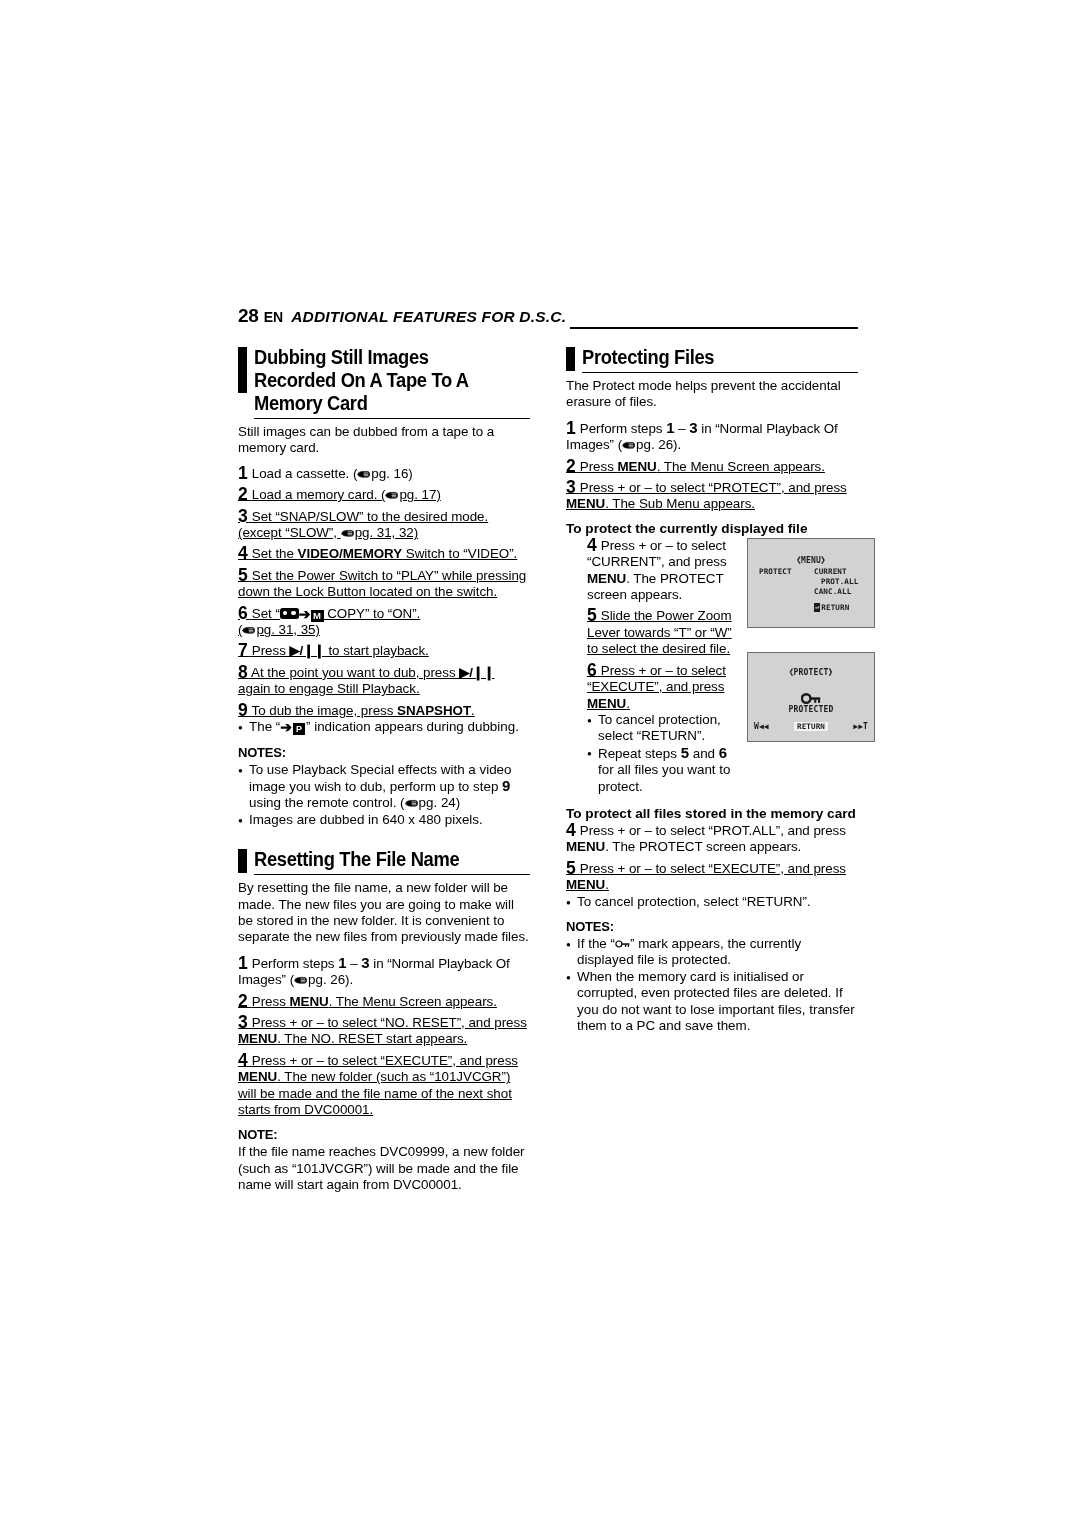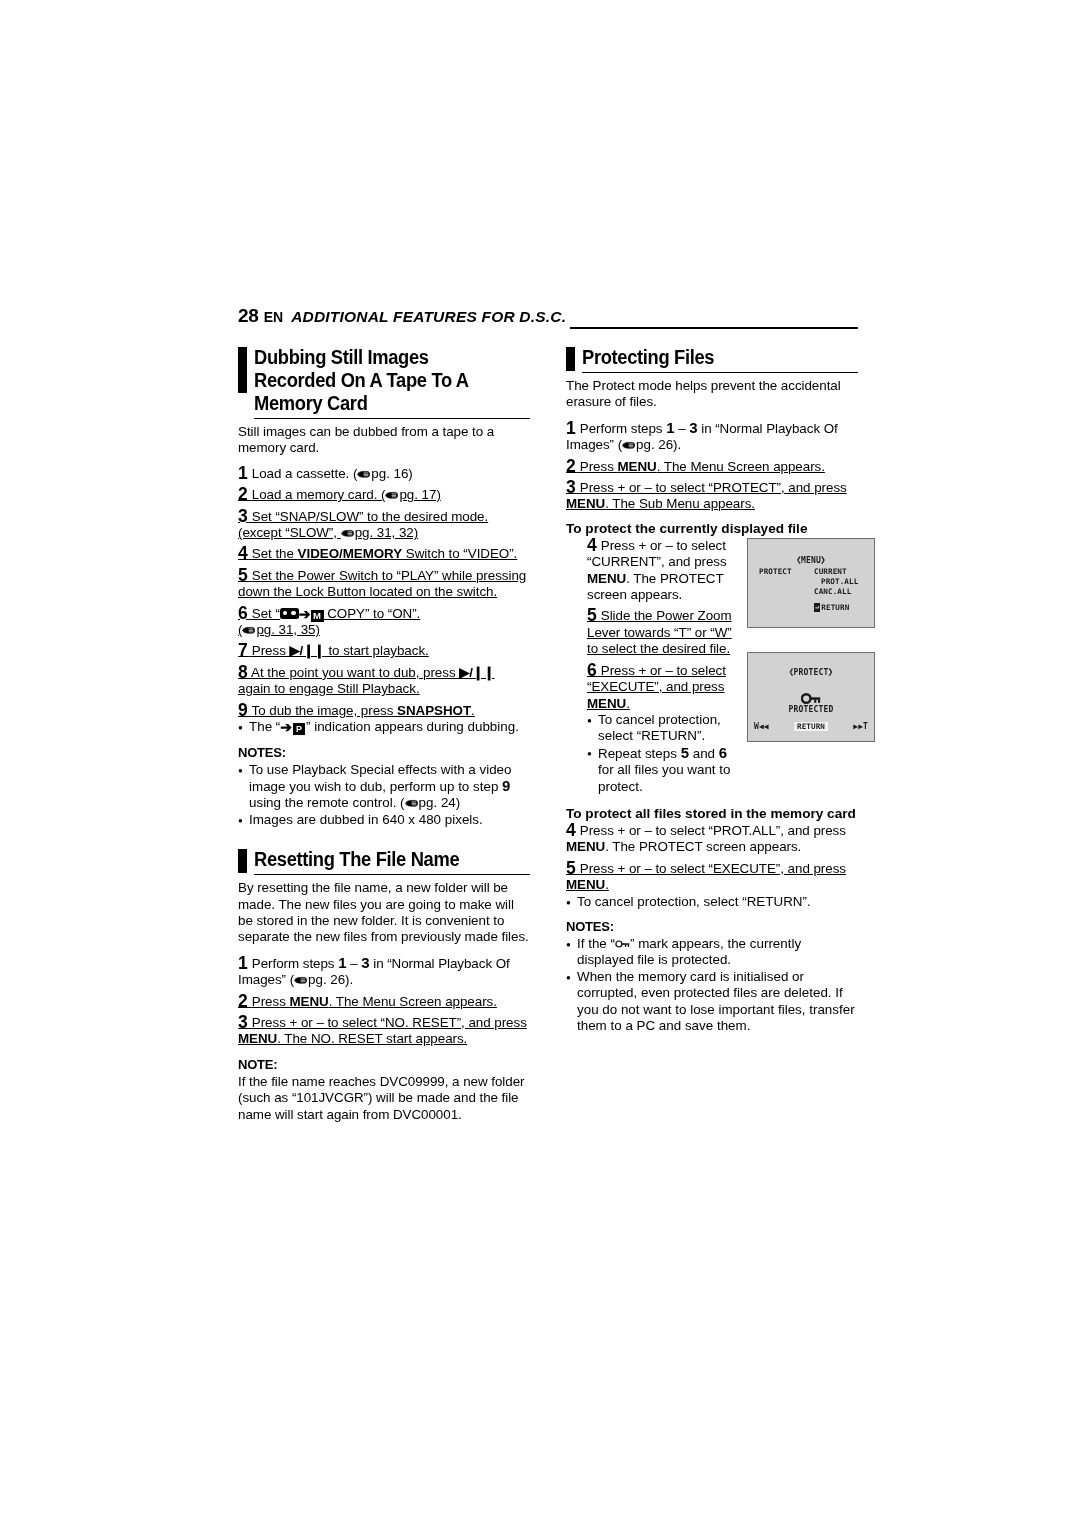--- a/index.html
+++ b/index.html
@@ -441,20 +441,24 @@
         <p class="t gap-s">
           <span class="sn">2</span>
           <span>Press </span><b>MENU</b><span>. The Menu Screen appears.</span>
         </p>
 
         <p class="t gap-s">
           <span class="sn">3</span>
           <span>Press + or – to select “NO. RESET”, and press </span><b>MENU</b><span>. The NO. RESET start appears.</span>
         </p>
 
+        <p class="t gap-s">
+          <span class="sn">4</span>
+          <span>Press + or – to select “EXECUTE”, and press </span><b>MENU</b><span>. The new folder (such as “101JVCGR”) will be made and the file name of the next shot starts from DVC00001.</span>
+        </p>
 
         <div class="notes-h">NOTE:</div>
         <p class="t">If the file name reaches DVC09999, a new folder (such as “101JVCGR”) will be made and the file name will start again from DVC00001.</p>
 
       </div>
 
       <div class="col right">
 
         <div class="sect" style="margin-bottom:5px;">
           <span class="bar" style="height:24px;"></span>

